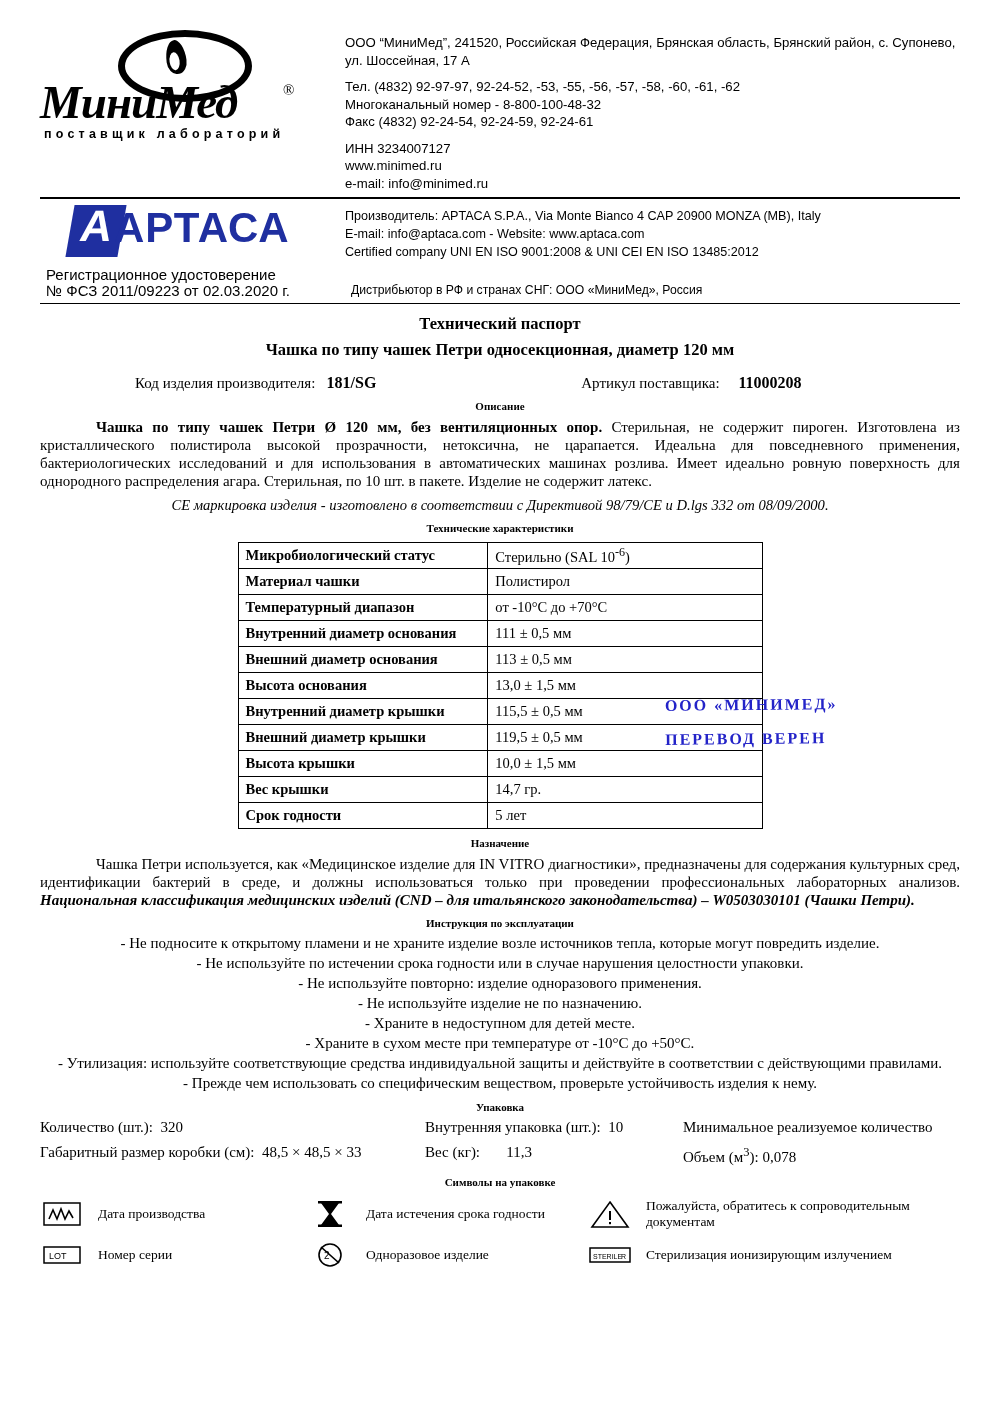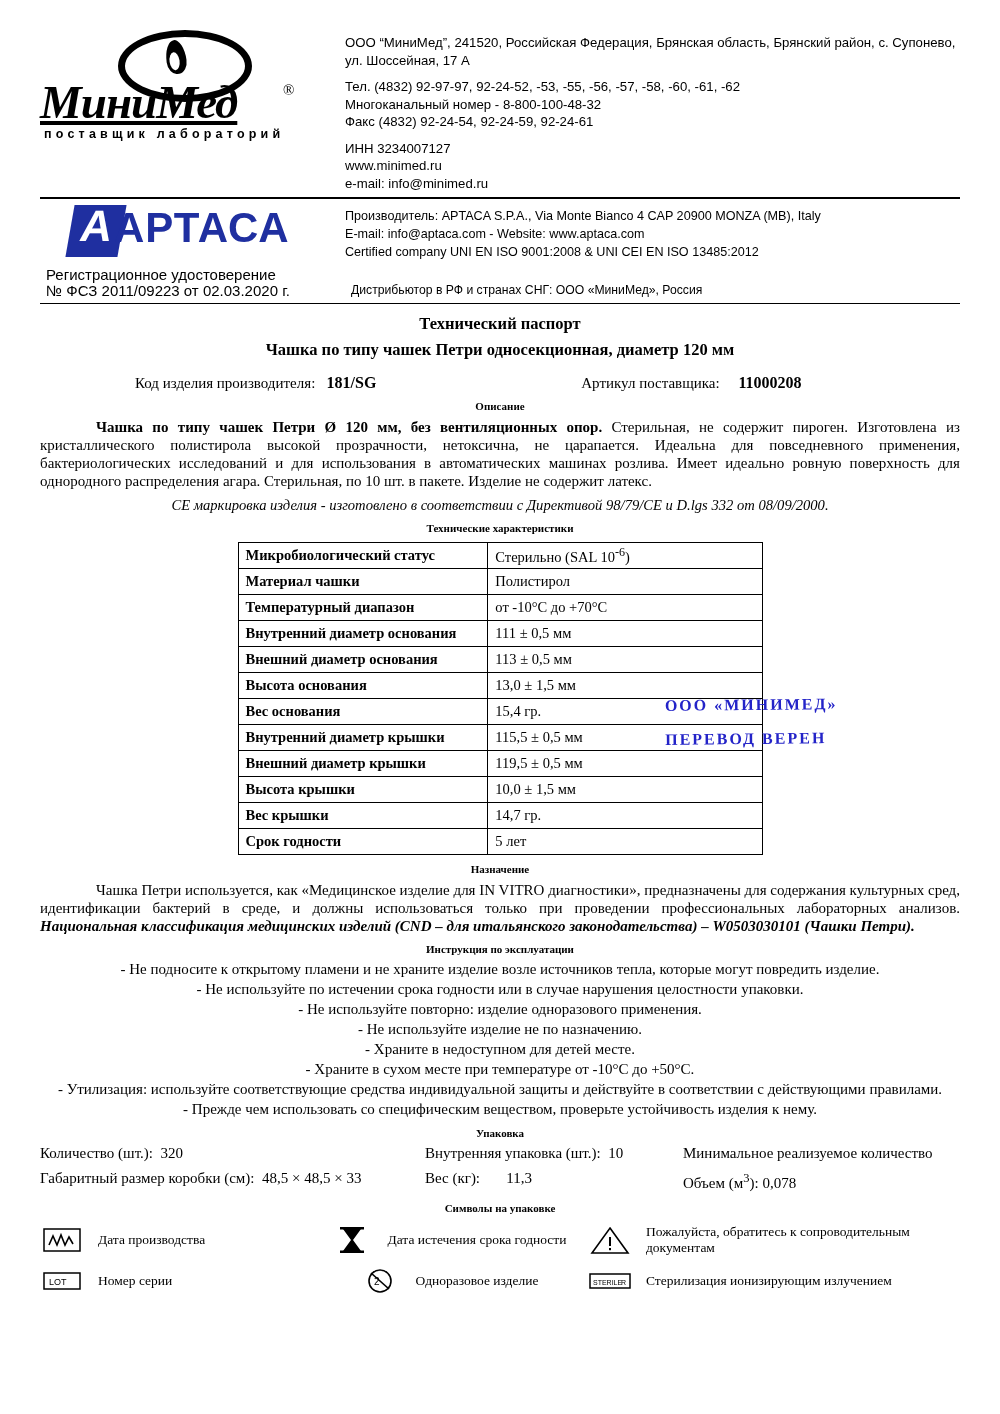--- a/index.html
+++ b/index.html
@@ -71,21 +71,20 @@
   .logo-word {
     position: absolute;
     left: 0px;
     top: 45px;
     font-family: "Liberation Serif", serif;
     font-size: 47px;
     font-weight: bold;
     font-style: italic;
     letter-spacing: -1px;
     color: #000;
-    text-decoration: underline;
   }
   .logo-reg {
     position: absolute;
     left: 243px;
     top: 52px;
     font-size: 15px;
   }
   .logo-sub {
     position: absolute;
     left: 4px;
@@ -304,21 +303,21 @@
   .sym-row {
     display: flex;
     align-items: center;
     margin-top: 10px;
   }
   .sym-cell {
     display: flex;
     align-items: center;
   }
   .sym-cell.c1 { width: 268px; }
-  .sym-cell.c2 { width: 280px; justify-content: center; }
+  .sym-cell.c2 { width: 280px; }
   .sym-cell.c3 { flex: 1; }
   .sym-box {
     width: 44px;
     height: 30px;
     flex: 0 0 44px;
     margin-right: 14px;
     position: relative;
   }
   .sym-label {
     font-size: 13.5px;
@@ -417,24 +416,20 @@
         <td class="k">Внутренний диаметр основания</td>
         <td class="v">111 ± 0,5 мм</td>
       </tr>
       <tr>
         <td class="k">Внешний диаметр основания</td>
         <td class="v">113 ± 0,5 мм</td>
       </tr>
       <tr>
         <td class="k">Высота основания</td>
         <td class="v">13,0 ± 1,5 мм</td>
-      </tr>
-      <tr>
-        <td class="k">Вес основания</td>
-        <td class="v">15,4 гр.</td>
       </tr>
       <tr>
         <td class="k">Внутренний диаметр крышки</td>
         <td class="v">115,5 ± 0,5 мм</td>
       </tr>
       <tr>
         <td class="k">Внешний диаметр крышки</td>
         <td class="v">119,5 ± 0,5 мм</td>
       </tr>
       <tr>

